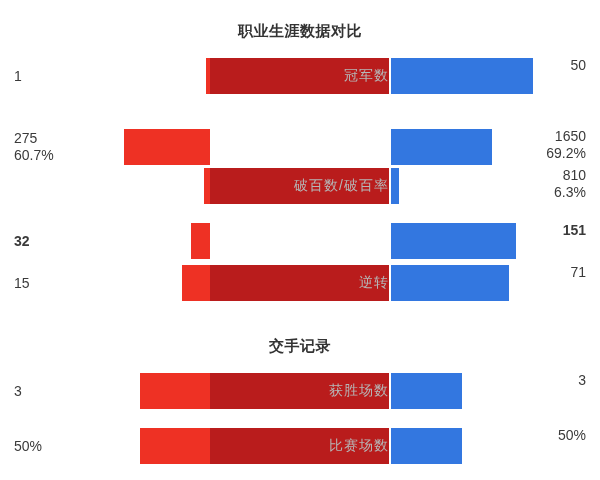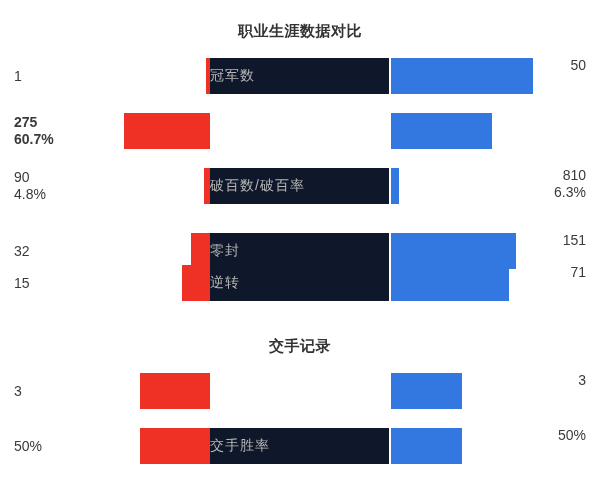--- a/index.html
+++ b/index.html
@@ -73,24 +73,24 @@
     white-space: nowrap;
   }
 
   
   .track {
     position: absolute;
     left: 210px;
     width: 179px;
     top: 1px;
     height: 36px;
-    background: #0f172a;
+    background: #b91c1c;
     display: flex;
     align-items: center;
-    justify-content: flex-start;
+    justify-content: flex-end;
   }
   .track-label {
     font-size: 14px;
     color: #b6b6b6;
     letter-spacing: 1px;
     white-space: nowrap;
   }
 
   
   .bar-red {
@@ -123,53 +123,50 @@
     <div class="bar-red" style="left:206px;width:4px;"></div>
     <div class="track">
       <span class="track-label">冠军数</span>
     </div>
     <div class="bar-blue" style="width:142px;"></div>
     <div class="val-right">
       <span>50</span>
     </div>
   </div>
 
-  <div class="row" style="top:112px;font-weight:bold;">
+  <div class="row" style="top:128px;">
     <div class="val-left">
       <span>275</span>
       <span>60.7%</span>
     </div>
     <div class="bar-red" style="left:124px;width:86px;"></div>
     <div class="bar-blue" style="width:101px;"></div>
+    <div class="val-right">
+      <span>1650</span>
+      <span>69.2%</span>
+    </div>
   </div>
 
   <div class="row" style="top:167px;">
-    <div class="val-left">
-      <span>90</span>
-      <span>4.8%</span>
-    </div>
     <div class="bar-red" style="left:204px;width:6px;"></div>
     <div class="track">
       <span class="track-label">破百数/破百率</span>
     </div>
     <div class="bar-blue" style="width:8px;"></div>
     <div class="val-right">
       <span>810</span>
       <span>6.3%</span>
     </div>
   </div>
 
-  <div class="row" style="top:232px;">
+  <div class="row" style="top:222px;font-weight:bold;">
     <div class="val-left">
       <span>32</span>
     </div>
     <div class="bar-red" style="left:191px;width:19px;"></div>
-    <div class="track">
-      <span class="track-label">零封</span>
-    </div>
     <div class="bar-blue" style="width:125px;"></div>
     <div class="val-right">
       <span>151</span>
     </div>
   </div>
 
   <div class="row" style="top:264px;">
     <div class="val-left">
       <span>15</span>
     </div>
@@ -183,33 +180,36 @@
     </div>
   </div>
 
   <div class="section-title" style="top:337px;">交手记录</div>
 
   <div class="row" style="top:372px;">
     <div class="val-left">
       <span>3</span>
     </div>
     <div class="bar-red" style="left:140px;width:70px;"></div>
+    <div class="track">
+      <span class="track-label">获胜场数</span>
+    </div>
     <div class="bar-blue" style="width:71px;"></div>
     <div class="val-right">
       <span>3</span>
     </div>
   </div>
 
   <div class="row" style="top:427px;">
     <div class="val-left">
       <span>50%</span>
     </div>
     <div class="bar-red" style="left:140px;width:70px;"></div>
     <div class="track">
-      <span class="track-label">交手胜率</span>
+      <span class="track-label">比赛场数</span>
     </div>
     <div class="bar-blue" style="width:71px;"></div>
     <div class="val-right">
       <span>50%</span>
     </div>
   </div>
 
 </div>
 
 </body></html>

